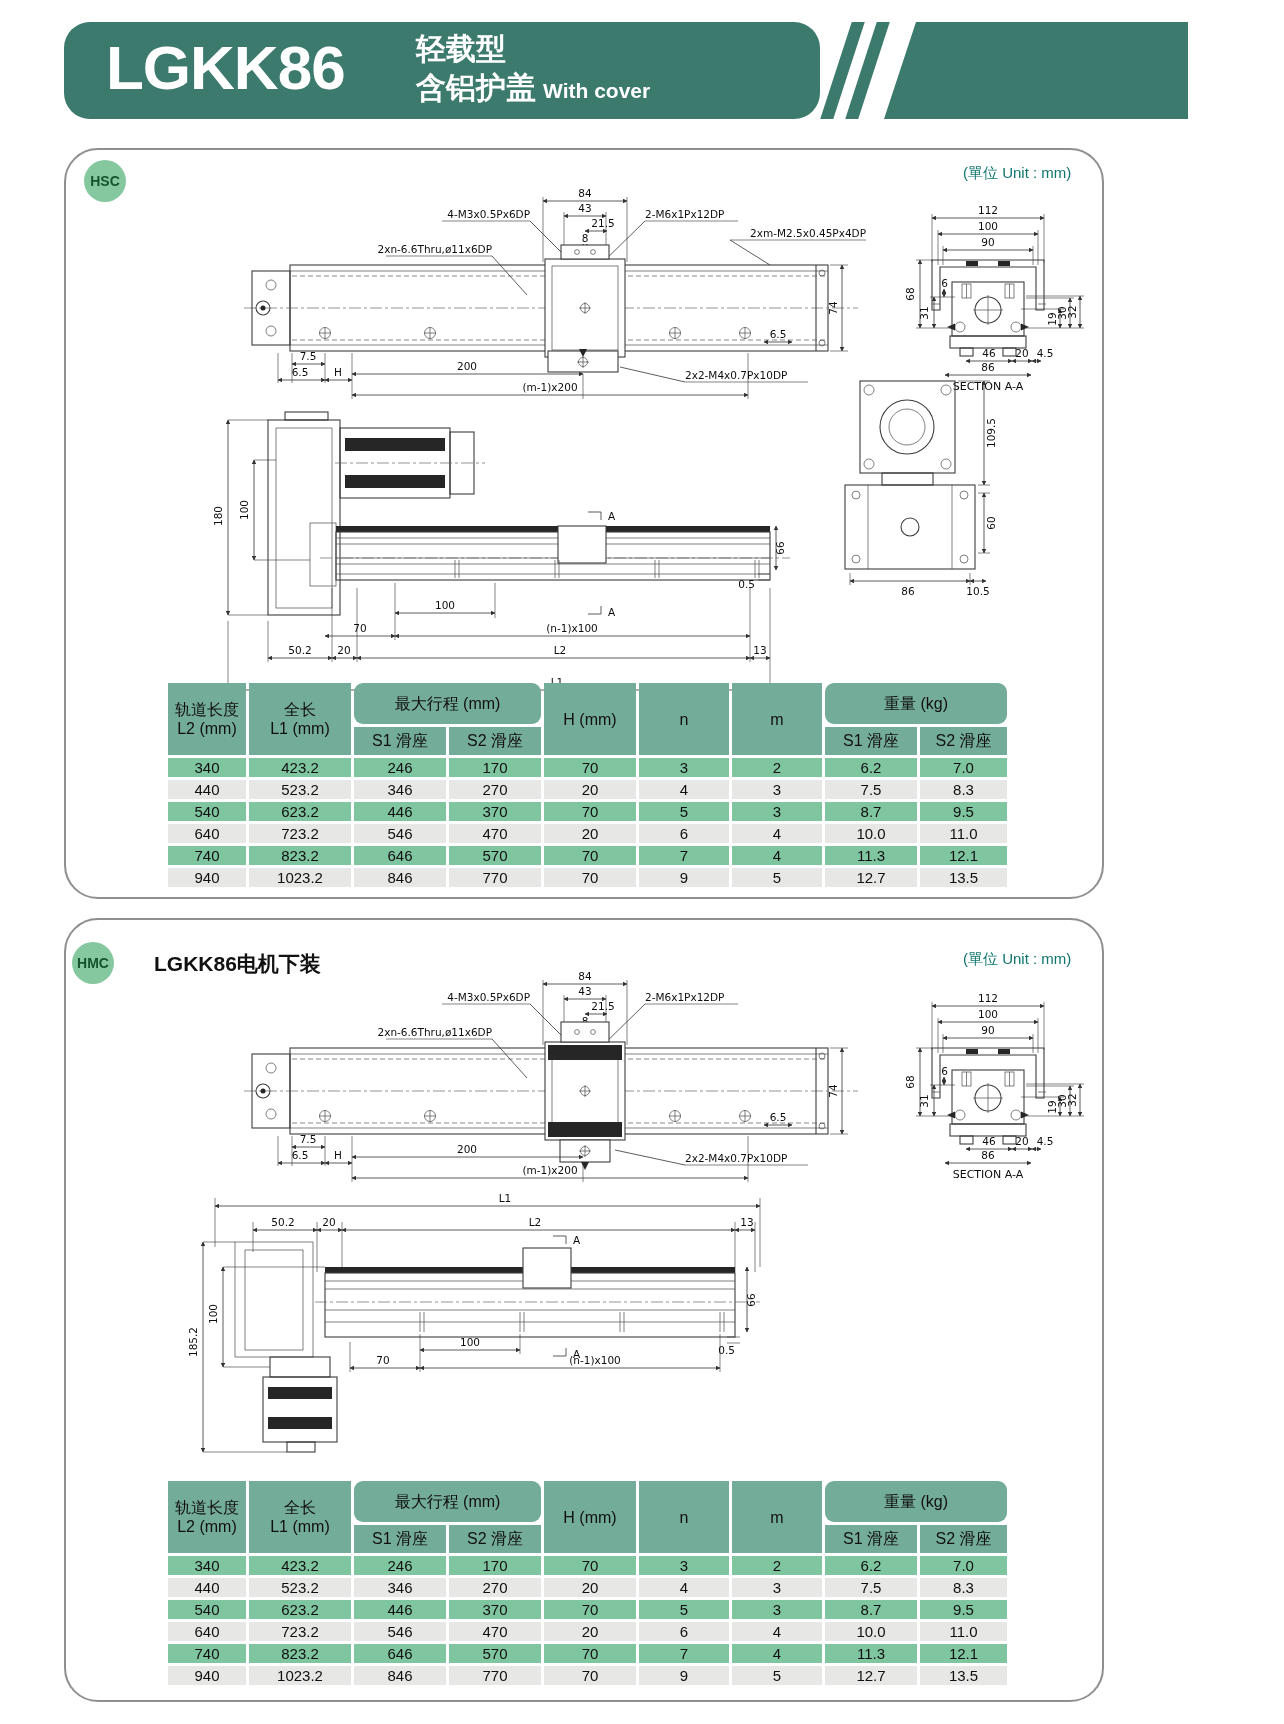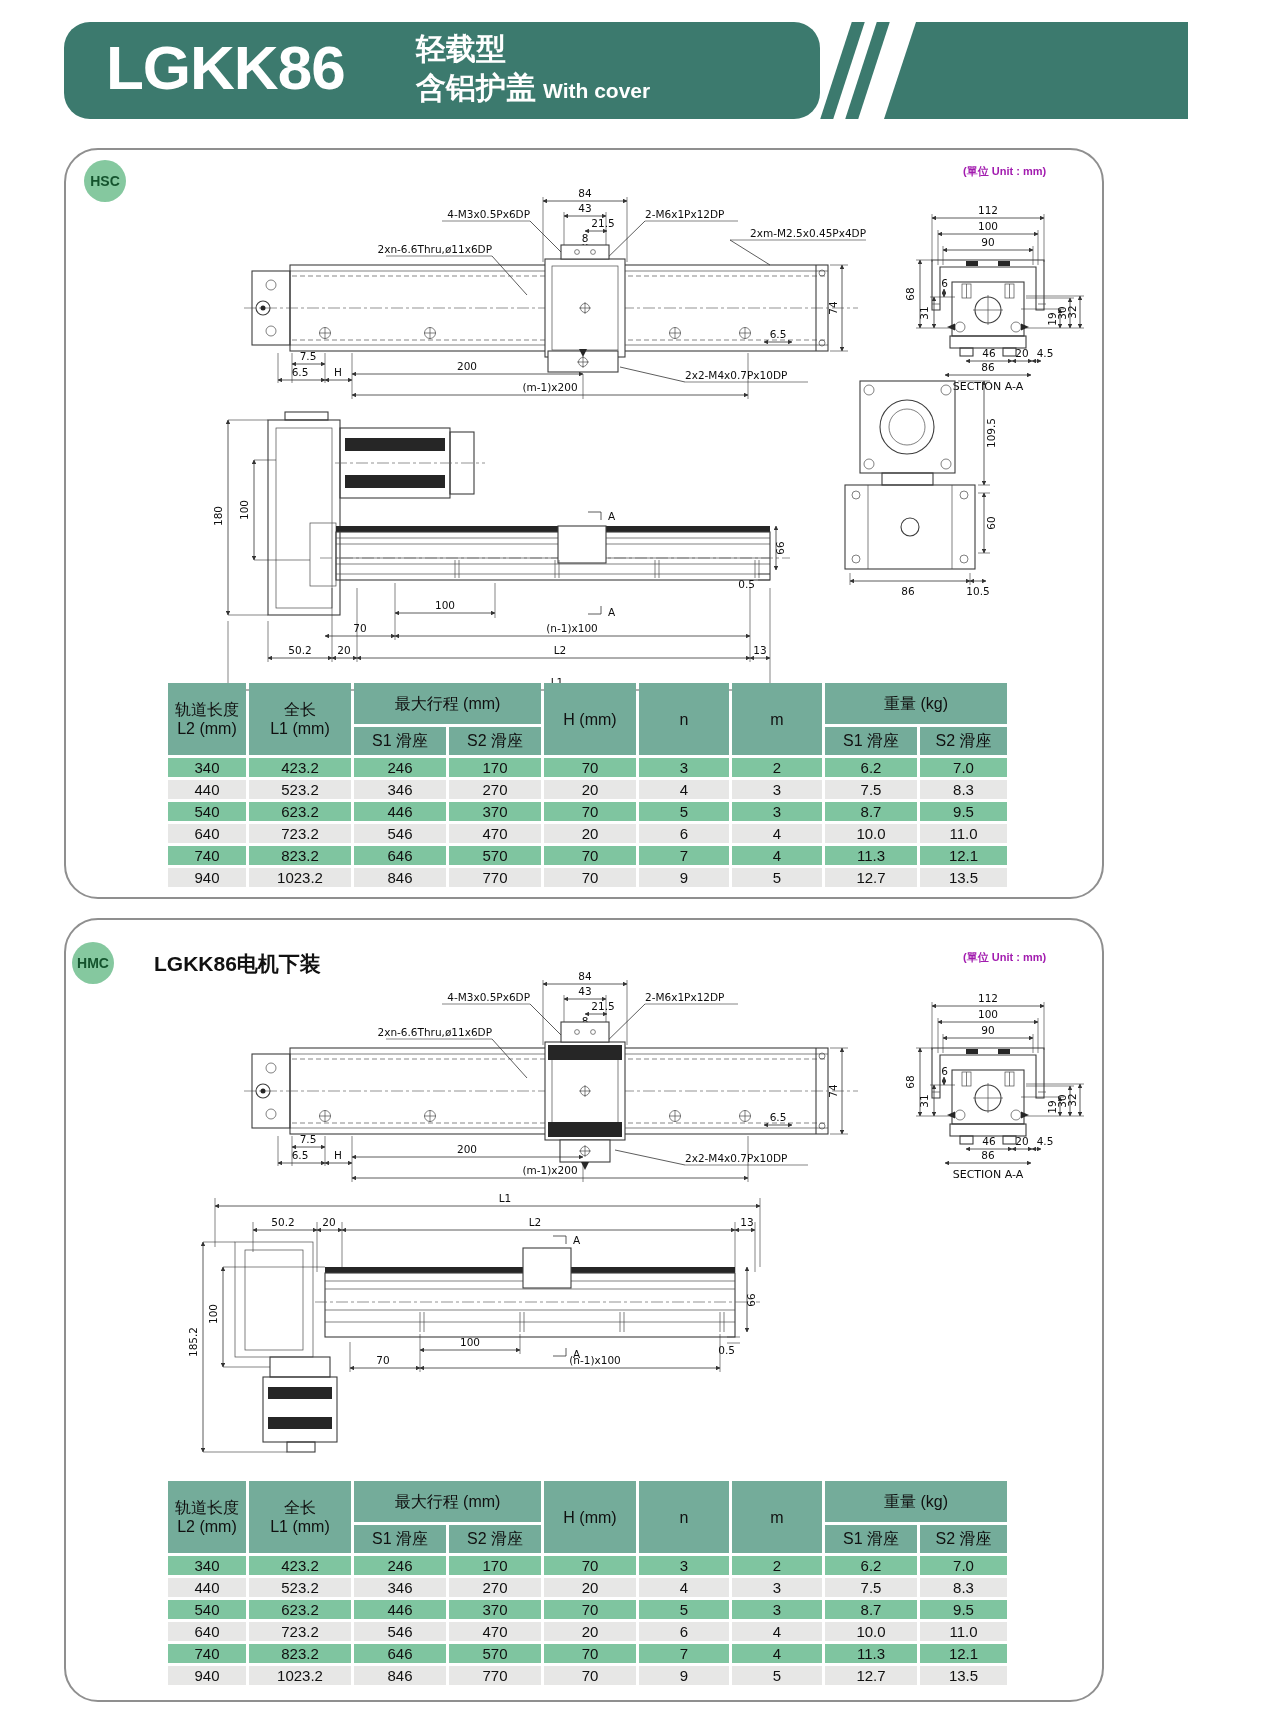--- a/index.html
+++ b/index.html
@@ -16,21 +16,21 @@
   .slash{position:absolute;top:22px;height:97px;background:var(--teal);transform:skewX(-18deg);}
   .endblock{position:absolute;left:884px;top:22px;width:340px;height:97px;background:var(--teal);
             clip-path:polygon(32px 0,100% 0,100% 100%,0 100%);}
 
   
   .panel{position:absolute;left:64px;width:1036px;border:2px solid #8f8f8f;border-radius:34px;background:#fff;}
   #panel-hsc{top:148px;height:747px;}
   #panel-hmc{top:918px;height:780px;}
   .badge{position:absolute;width:42px;height:42px;border-radius:50%;background:var(--badge);
          color:#14532d;font-size:14px;font-weight:bold;display:flex;align-items:center;justify-content:center;}
-  .unit-note{position:absolute;font-size:11px;font-weight:bold;color:#a21caf;}
+  .unit-note{position:absolute;font-size:15px;font-weight:normal;color:#0f766e;}
   .panel-title{position:absolute;font-size:21px;color:#111;font-weight:bold;margin-left:18px;}
 
   
   .ln{stroke:#3d3d3d;stroke-width:1.1;fill:none}
   .lt{stroke:#4a4a4a;stroke-width:.7;fill:none}
   .fw{fill:#fff;stroke:#3d3d3d;stroke-width:1.1}
   .fd{fill:#262626;stroke:none}
   .dsh{stroke:#555;stroke-width:.7;stroke-dasharray:5 3;fill:none}
   .cl{stroke:#666;stroke-width:.7;stroke-dasharray:12 3 3 3;fill:none}
   .dim{stroke:#333;stroke-width:.8;fill:none;marker-start:url(#ar);marker-end:url(#ar)}
@@ -38,21 +38,21 @@
   .ldr{stroke:#333;stroke-width:.8;fill:none}
   .dt{font:10.5px "DejaVu Sans",sans-serif;fill:#0d0d0d}
   .cap{font:11px "DejaVu Sans",sans-serif;fill:#0d0d0d}
 
   
   table.spec{position:absolute;left:165px;width:845px;border-collapse:separate;border-spacing:3px;table-layout:fixed;}
   #table-hsc{top:680px;}
   #table-hmc{top:1478px;}
   table.spec th{background:var(--thead);font-weight:normal;font-size:16px;color:#101010;padding:0;line-height:19px;}
   table.spec thead tr:first-child th[rowspan]{height:72px;}
-  table.spec thead tr:first-child th[colspan]{height:40px;}
+  table.spec thead tr:first-child th[colspan]{height:40px;border-radius:9px;}
   table.spec thead tr:last-child th{height:28px;}
   table.spec td{height:19px;text-align:center;font-size:15px;color:#101010;padding:0;}
   tr.row-green td{background:var(--rowg);}
   tr.row-gray td{background:var(--rowe);}
 </style>
 </head>
 <body>
 
 <div id="page">
 

